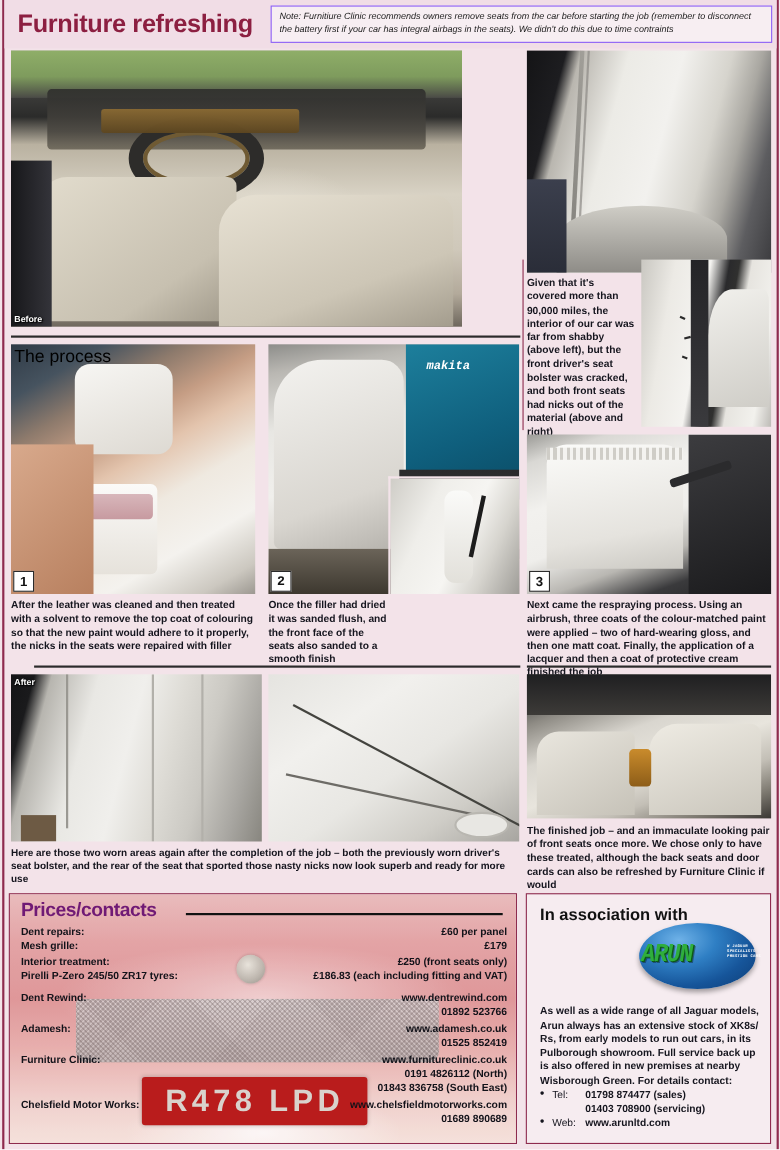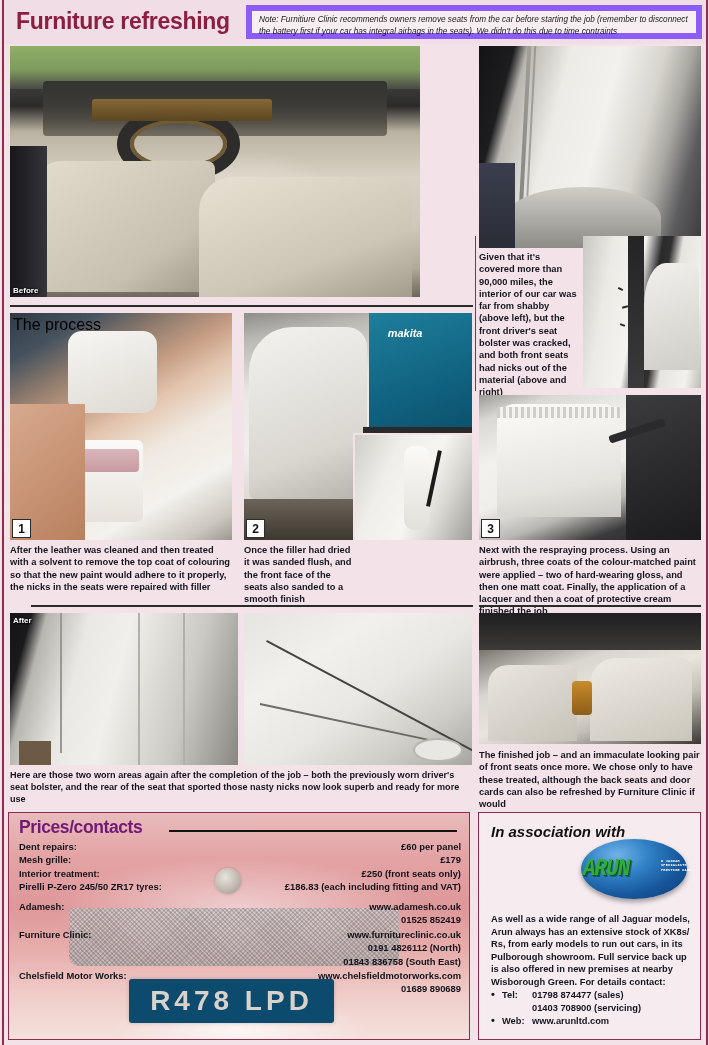--- a/index.html
+++ b/index.html
@@ -24,21 +24,21 @@
     position: absolute; left: 4px; top: 0; width: 702px; height: 44px;
     background: #f1dde6;
   }
   .header-title {
     position: absolute; left: 12px; top: 8px;
     font-size: 23px; font-weight: 700; color: #8c1f41;
     letter-spacing: -0.3px;
   }
   .note-box {
     position: absolute; left: 242px; top: 5px; width: 456px; height: 34px;
-    border: 6px solid #8b5cf6; background: #f7eef2;
+    border: 1px solid #8b5cf6; background: #f7eef2;
     padding: 3px 6px 0 7px;
   }
   .note-box p {
     font-size: 8.2px; line-height: 11.6px; font-style: italic;
     color: #1a1a1a; font-family: "Liberation Sans", sans-serif;
   }
 
   
   .photo { position: absolute; overflow: hidden; background:#888; }
   .photo .tag {
@@ -91,21 +91,21 @@
   }
   .prices .badge {
     position:absolute; left:206px; top:55px; width:26px; height:26px;
     border-radius:50%;
     background: radial-gradient(circle at 40% 35%, #e9e9e0, #b9b6ad 60%, #8f8d84);
     box-shadow: 0 0 3px rgba(0,0,0,.25);
     opacity:.9;
   }
   .prices .plate {
     position:absolute; left:120px; top:166px; width:205px; height:44px;
-    background:#0c4a6e; border-radius:3px;
+    background:#b91c1c; border-radius:3px;
     display:flex; align-items:center; justify-content:center;
     color:#d9d2cc; font-size:28px; letter-spacing:4px; font-weight:700;
     font-family:"Liberation Sans", sans-serif;
     box-shadow: 0 0 4px rgba(0,0,0,.18);
   }
   .prices-title {
     position:absolute; left:10px; top:4px;
     font-size:17.5px; font-weight:700; color:#701a75; letter-spacing:-.4px;
   }
   .prices-titlerule {
@@ -125,21 +125,21 @@
   }
   .crow .lbl { white-space:nowrap; }
   .crow .vals { text-align:right; }
 
   .assoc {
     position: absolute; left: 478px; top: 812px; width: 223px; height: 228px;
     border: 1.5px solid #8e2b4e; background:#f6ecf0; overflow:hidden;
   }
   .assoc-head {
     position:absolute; left:12px; top:9px;
-    font-size:15px; font-style:italic; font-weight:700; color:#111;
+    font-size:15px; font-weight:700; color:#111;
     line-height:19px;
   }
   .arun-logo {
     position:absolute; left:96px; top:22px; width:118px; height:72px;font-family:Liberation Mono, monospace;
   }
   .arun-logo .ellipse {
     position:absolute; left:6px; top:4px; width:106px; height:60px;
     border-radius:50%;
     background: radial-gradient(ellipse at 34% 26%, #6fb2e8 0%, #2f7fc4 34%, #16559a 66%, #0d3c74 100%);
     box-shadow: 0 3px 5px rgba(0,0,0,.35);
@@ -161,21 +161,21 @@
     font-size:9.3px; line-height:12.6px; color:#15151e; font-weight:600;
   }
   .assoc-list { position:absolute; left:12px; top:176px; width:205px; }
   .assoc-list li {
     list-style:none; position:relative; padding-left:11px;
     font-size:9.3px; line-height:12.8px; color:#15151e; font-weight:600;
   }
   .assoc-list li::before {
     content:"\2022"; position:absolute; left:0; top:-1px; font-size:11px; color:#15151e;
   }
-  .assoc-list .k { display:inline-block; width:30px; font-weight:700; }
+  .assoc-list .k { display:inline-block; width:30px; font-weight:400; }
   .assoc-list .sub2 { padding-left:41px; list-style:none; }
   .assoc-list .sub2::before { content:""; }
 </style>
 </head>
 <body>
 
 <div class="page">
 
   <div class="edge-left"></div>
   <div class="edge-right"></div>
@@ -251,21 +251,21 @@
                 background:linear-gradient(180deg,#fbfaf8,#e6e2db); border-radius:6px;"></div>
     <div style="position:absolute;left:32%;top:60%;width:26%;height:10%;
                 background:linear-gradient(180deg,#d8b7bb,#c79aa0); border-radius:4px;"></div>
     <div style="position:absolute;left:0;top:40%;width:34%;height:60%;
                 background:linear-gradient(140deg,#d8a98c,#b8805f);"></div>
     <div class="stepnum">1</div>
   </div>
   <div class="copy" style="left:10px; top:544px; width:222px;">After the leather was cleaned and then treated with a solvent to remove the top coat of colouring so that the new paint would adhere to it properly, the nicks in the seats were repaired with filler</div>
 
   <div class="photo" style="left:244px; top:313px; width:228px; height:227px;
-              background: linear-gradient(170deg,#8d8d8a 0%, #b9b7b2 10%, #e8e7e3 30%, #f0efec 52%, #ddd9d3 70%, #8c857c 84%, #4a4540 100%);">
+              background: linear-gradient(170deg,#8d8d8a 0%, #b9b7b2 10%, #e8e7e3 30%, #f0efec 52%, #ddd9d3 70%, #8c857c 84%, #4a4540 100%); font-family: Liberation Mono, monospace;">
     <div style="position:absolute;left:2%;top:6%;width:52%;height:76%;
                 background:linear-gradient(160deg,#f3f2ef,#d9d6d0 70%,#b5b2ac); border-radius:44px 20px 10px 6px;"></div>
     <div style="position:absolute;left:55%;top:0;width:45%;height:62%;
                 background:linear-gradient(160deg,#1d7f9c,#0f5f7d 60%,#0a4a63); border-radius:0 0 0 22px;"></div>
     <div style="position:absolute;left:63%;top:6%;width:28%;height:14%;
                 color:#fff;font-size:11px;font-weight:700;font-style:italic;">makita</div>
     <div style="position:absolute;left:52%;top:50%;width:48%;height:36%;
                 background:linear-gradient(180deg,#2a2a2c,#3d3d40);"></div>
     <div style="position:absolute;left:0;top:82%;width:100%;height:18%;
                 background:linear-gradient(180deg,#6b6459,#3d382f);"></div>
@@ -287,21 +287,21 @@
     <div style="position:absolute;left:8%;top:6%;width:56%;height:78%;
                 background:linear-gradient(170deg,#fbfbf9,#e5e3de 70%,#cbc9c3); border-radius:18px 18px 0 0;"></div>
     <div style="position:absolute;left:8%;top:8%;width:56%;height:8%;
                 background:repeating-linear-gradient(90deg,#cfcdc7 0 3px,#f4f3f0 3px 6px);"></div>
     <div style="position:absolute;right:0;top:0;width:34%;height:100%;
                 background:linear-gradient(160deg,#3c3c3f,#1b1b1d);"></div>
     <div style="position:absolute;left:58%;top:22%;width:26%;height:8px;
                 background:#2b2b2d;transform:rotate(-18deg);border-radius:3px;"></div>
     <div class="stepnum">3</div>
   </div>
-  <div class="copy" style="left:479px; top:544px; width:222px;">Next with the respraying process. Using an airbrush, three coats of the colour-matched paint were applied – two of hard-wearing gloss, and then one matt coat. Finally, the application of a lacquer and then a coat of protective cream finished the job</div>
+  <div class="copy" style="left:479px; top:544px; width:222px;">Next came the respraying process. Using an airbrush, three coats of the colour-matched paint were applied – two of hard-wearing gloss, and then one matt coat. Finally, the application of a lacquer and then a coat of protective cream finished the job</div>
 
   <div class="tag" style="position:absolute; left:13px; top:316px; bottom:auto;">The process</div>
 
   <div class="rule" style="left:31px; top:605px; width:442px;"></div>
   <div class="rule" style="left:479px; top:605px; width:222px;"></div>
 
   <div class="photo" style="left:10px; top:613px; width:228px; height:152px;
               background: linear-gradient(105deg,#141416 0%, #1a1a1c 8%, #b7b5af 14%, #e9e8e4 30%, #f0efec 46%, #dedcd6 60%, #cbc9c3 74%, #a8a6a1 88%, #88867f 100%);">
     <div style="position:absolute;left:22%;top:0;width:2px;height:92%;background:#9a9892;"></div>
     <div style="position:absolute;left:56%;top:0;width:2px;height:100%;background:#b2b0aa;"></div>
@@ -357,20 +357,27 @@
         <span class="lbl">Interior treatment:</span>
         <span class="val">£250 (front seats only)</span>
       </div>
       <div class="prow">
         <span class="lbl">Pirelli P-Zero 245/50 ZR17 tyres:</span>
         <span class="val">£186.83 (each including fitting and VAT)</span>
       </div>
     </div>
 
     <div class="contact-rows">
+      <div class="crow">
+        <span class="lbl">Dent Rewind:</span>
+        <span class="vals">
+          <div>www.dentrewind.com</div>
+          <div>01892 523766</div>
+        </span>
+      </div>
       <div class="crow">
         <span class="lbl">Adamesh:</span>
         <span class="vals">
           <div>www.adamesh.co.uk</div>
           <div>01525 852419</div>
         </span>
       </div>
       <div class="crow">
         <span class="lbl">Furniture Clinic:</span>
         <span class="vals">

